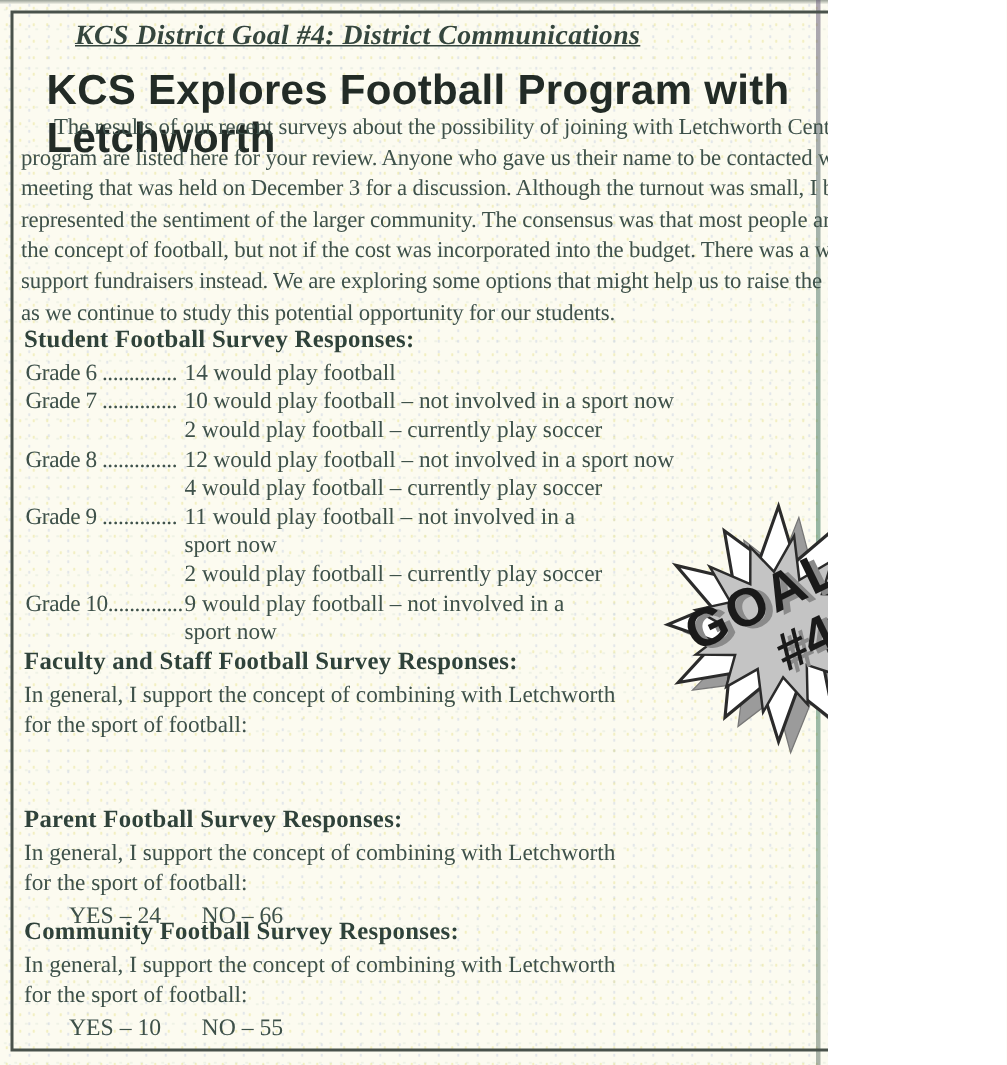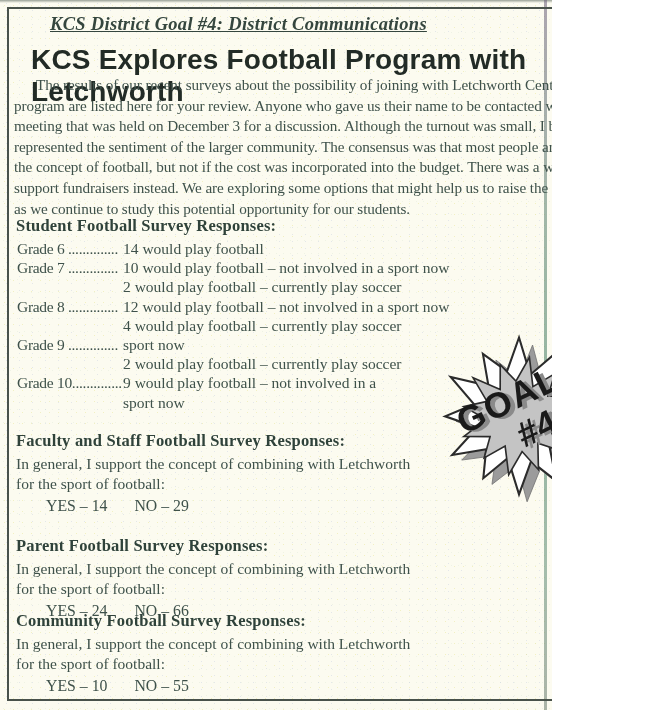--- a/index.html
+++ b/index.html
@@ -98,42 +98,39 @@
       <span class="slabel">Grade 8 ..............</span>
       <div class="slines">
         <div class="sline">12 would play football – not involved in a sport now</div>
         <div class="sline">4 would play football – currently play soccer</div>
       </div>
     </div>
 
     <div class="srow">
       <span class="slabel">Grade 9 ..............</span>
       <div class="slines">
+        <div class="sline">11 would play football – not involved in a</div>
         <div class="sline">sport now</div>
         <div class="sline">2 would play football – currently play soccer</div>
       </div>
     </div>
 
     <div class="srow">
       <span class="slabel">Grade 10..............</span>
       <div class="slines">
         <div class="sline">9 would play football – not involved in a</div>
         <div class="sline">sport now</div>
       </div>
     </div>
   </div>
 
   <div class="section" id="faculty">
     <h3 class="sec-heading">Faculty and Staff Football Survey Responses:</h3>
     <div class="gen-line">In general, I support the concept of combining with Letchworth</div>
     <div class="gen-line">for the sport of football:</div>
-    <div class="results">
-      <span class="yes">YES – 14</span>
-      <span class="no">NO – 29</span>
-    </div>
   </div>
 
   <div class="section" id="parent">
     <h3 class="sec-heading">Parent Football Survey Responses:</h3>
     <div class="gen-line">In general, I support the concept of combining with Letchworth</div>
     <div class="gen-line">for the sport of football:</div>
     <div class="results">
       <span class="yes">YES – 24</span>
       <span class="no">NO – 66</span>
     </div>

